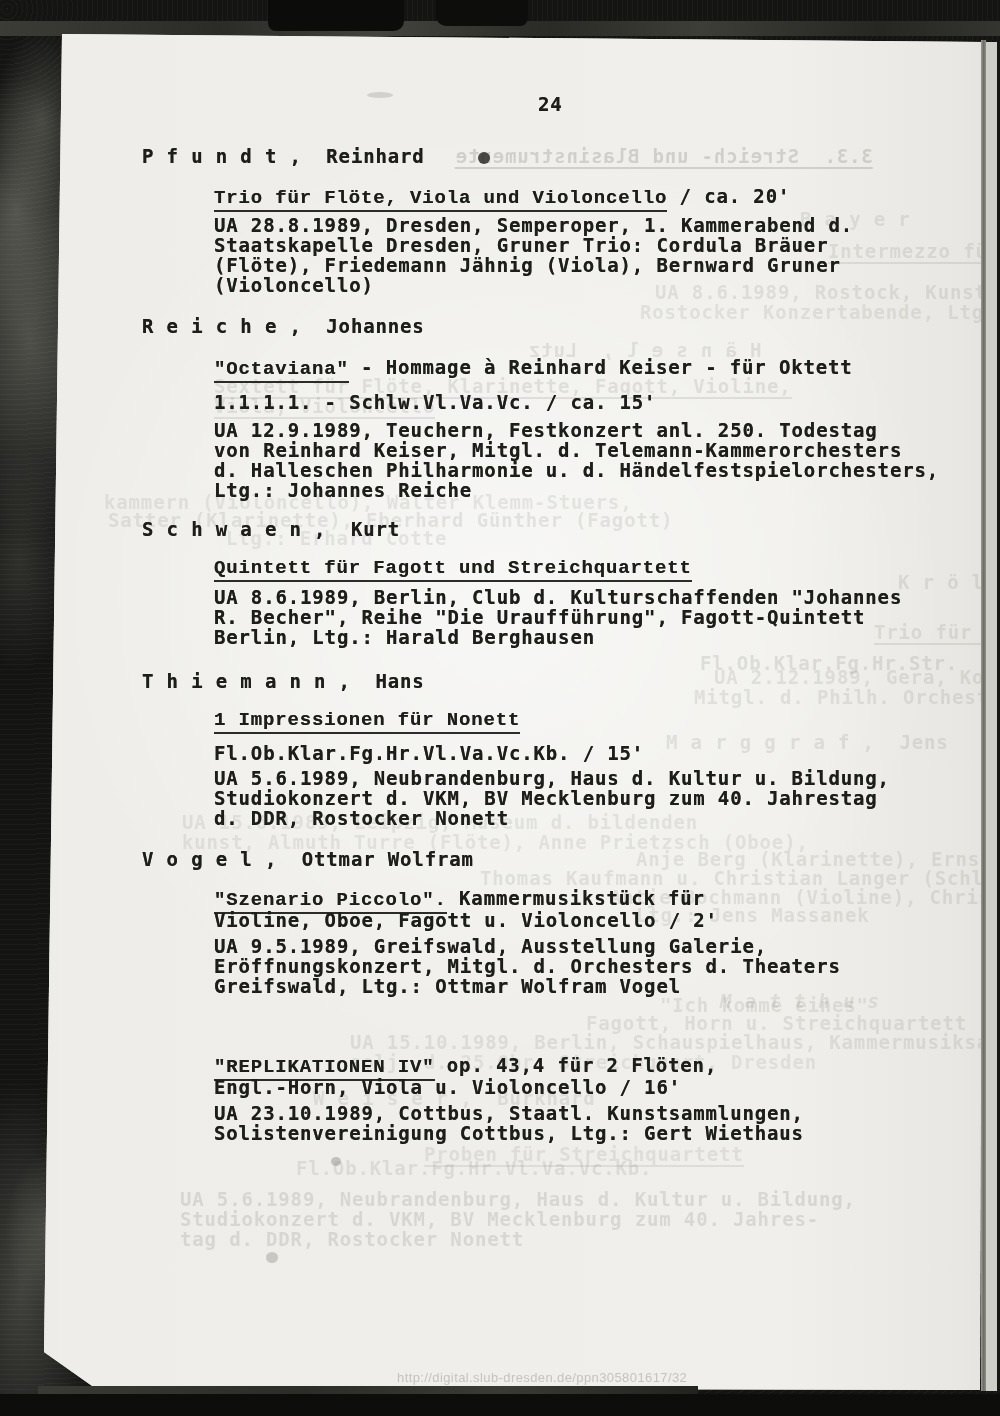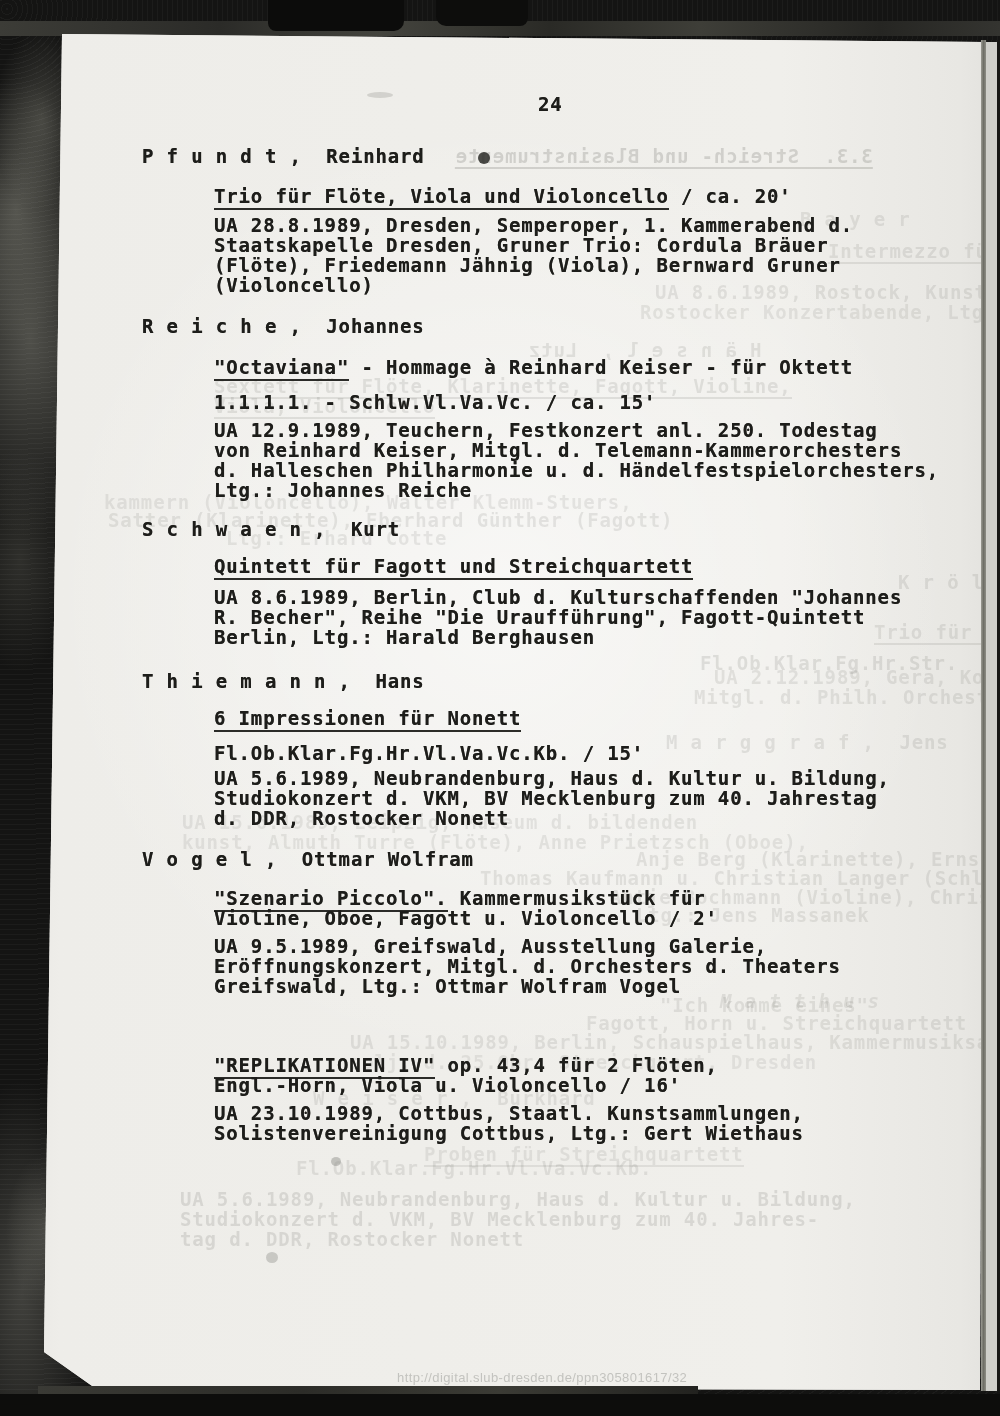--- a/index.html
+++ b/index.html
@@ -33,21 +33,21 @@
   
   .redge1{position:absolute;left:981px;top:40px;width:5px;height:1351px;background:linear-gradient(90deg,#9a9a92,#6e6e66,#8d8d85);}
   .redge2{position:absolute;left:986px;top:42px;width:11px;height:1349px;background:#cfcfca;}
   .redge3{position:absolute;left:997px;top:40px;width:3px;height:1352px;background:#161614;}
   
   .tw{position:absolute;font-size:19px;line-height:20px;font-weight:bold;
       letter-spacing:.85px;color:#1d1d1a;text-shadow:0 0 .6px rgba(29,29,26,.75);}
   .name{white-space:pre;}
   .block{white-space:pre-line;width:800px;}
   .title{white-space:pre-line;width:800px;}
-  .u{border-bottom:2px solid rgba(26,26,23,.92);padding-bottom:1px;}
+  .u{border-bottom:2px solid rgba(26,26,23,.92);padding-bottom:1px;font-family:Liberation Mono, monospace;}
   .ghost{position:absolute;font-size:19px;line-height:20px;font-weight:bold;
       letter-spacing:.85px;color:#54544e;white-space:pre;}
   .ghost.mir{transform:scaleX(-1);}
   .ghost .gu{border-bottom:2px solid currentColor;}
   .pagenum{position:absolute;}
   .footer-url{position:absolute;left:397px;top:1370px;font-family:"Liberation Sans",sans-serif;
       font-size:13px;letter-spacing:.4px;color:#c3c3bf;font-weight:normal;}
   .spot{position:absolute;border-radius:50%;}
 </style>
 </head>
@@ -120,21 +120,21 @@
 d. Halleschen Philharmonie u. d. Händelfestspielorchesters,
 Ltg.: Johannes Reiche</div>
 
     <div class="tw name" style="left:142px;top:519px">S c h w a e n ,  Kurt</div>
     <div class="tw title" style="left:214px;top:556px"><span class="u">Quintett für Fagott und Streichquartett</span><span></span></div>
     <div class="tw block" style="left:214px;top:587px">UA 8.6.1989, Berlin, Club d. Kulturschaffenden "Johannes
 R. Becher", Reihe "Die Uraufführung", Fagott-Quintett
 Berlin, Ltg.: Harald Berghausen</div>
 
     <div class="tw name" style="left:142px;top:671px">T h i e m a n n ,  Hans</div>
-    <div class="tw title" style="left:214px;top:708px"><span class="u">6 Impressionen für Nonett</span><span></span></div>
+    <div class="tw title" style="left:214px;top:708px"><span class="u">1 Impressionen für Nonett</span><span></span></div>
     <div class="tw block" style="left:214px;top:743px">Fl.Ob.Klar.Fg.Hr.Vl.Va.Vc.Kb. / 15'</div>
     <div class="tw block" style="left:214px;top:768px">UA 5.6.1989, Neubrandenburg, Haus d. Kultur u. Bildung,
 Studiokonzert d. VKM, BV Mecklenburg zum 40. Jahrestag
 d. DDR, Rostocker Nonett</div>
 
     <div class="tw name" style="left:142px;top:849px">V o g e l ,  Ottmar Wolfram</div>
     <div class="tw title" style="left:214px;top:888px"><span class="u">"Szenario Piccolo".</span><span> Kammermusikstück für
 Violine, Oboe, Fagott u. Violoncello / 2'</span></div>
     <div class="tw block" style="left:214px;top:936px">UA 9.5.1989, Greifswald, Ausstellung Galerie,
 Eröffnungskonzert, Mitgl. d. Orchesters d. Theaters

